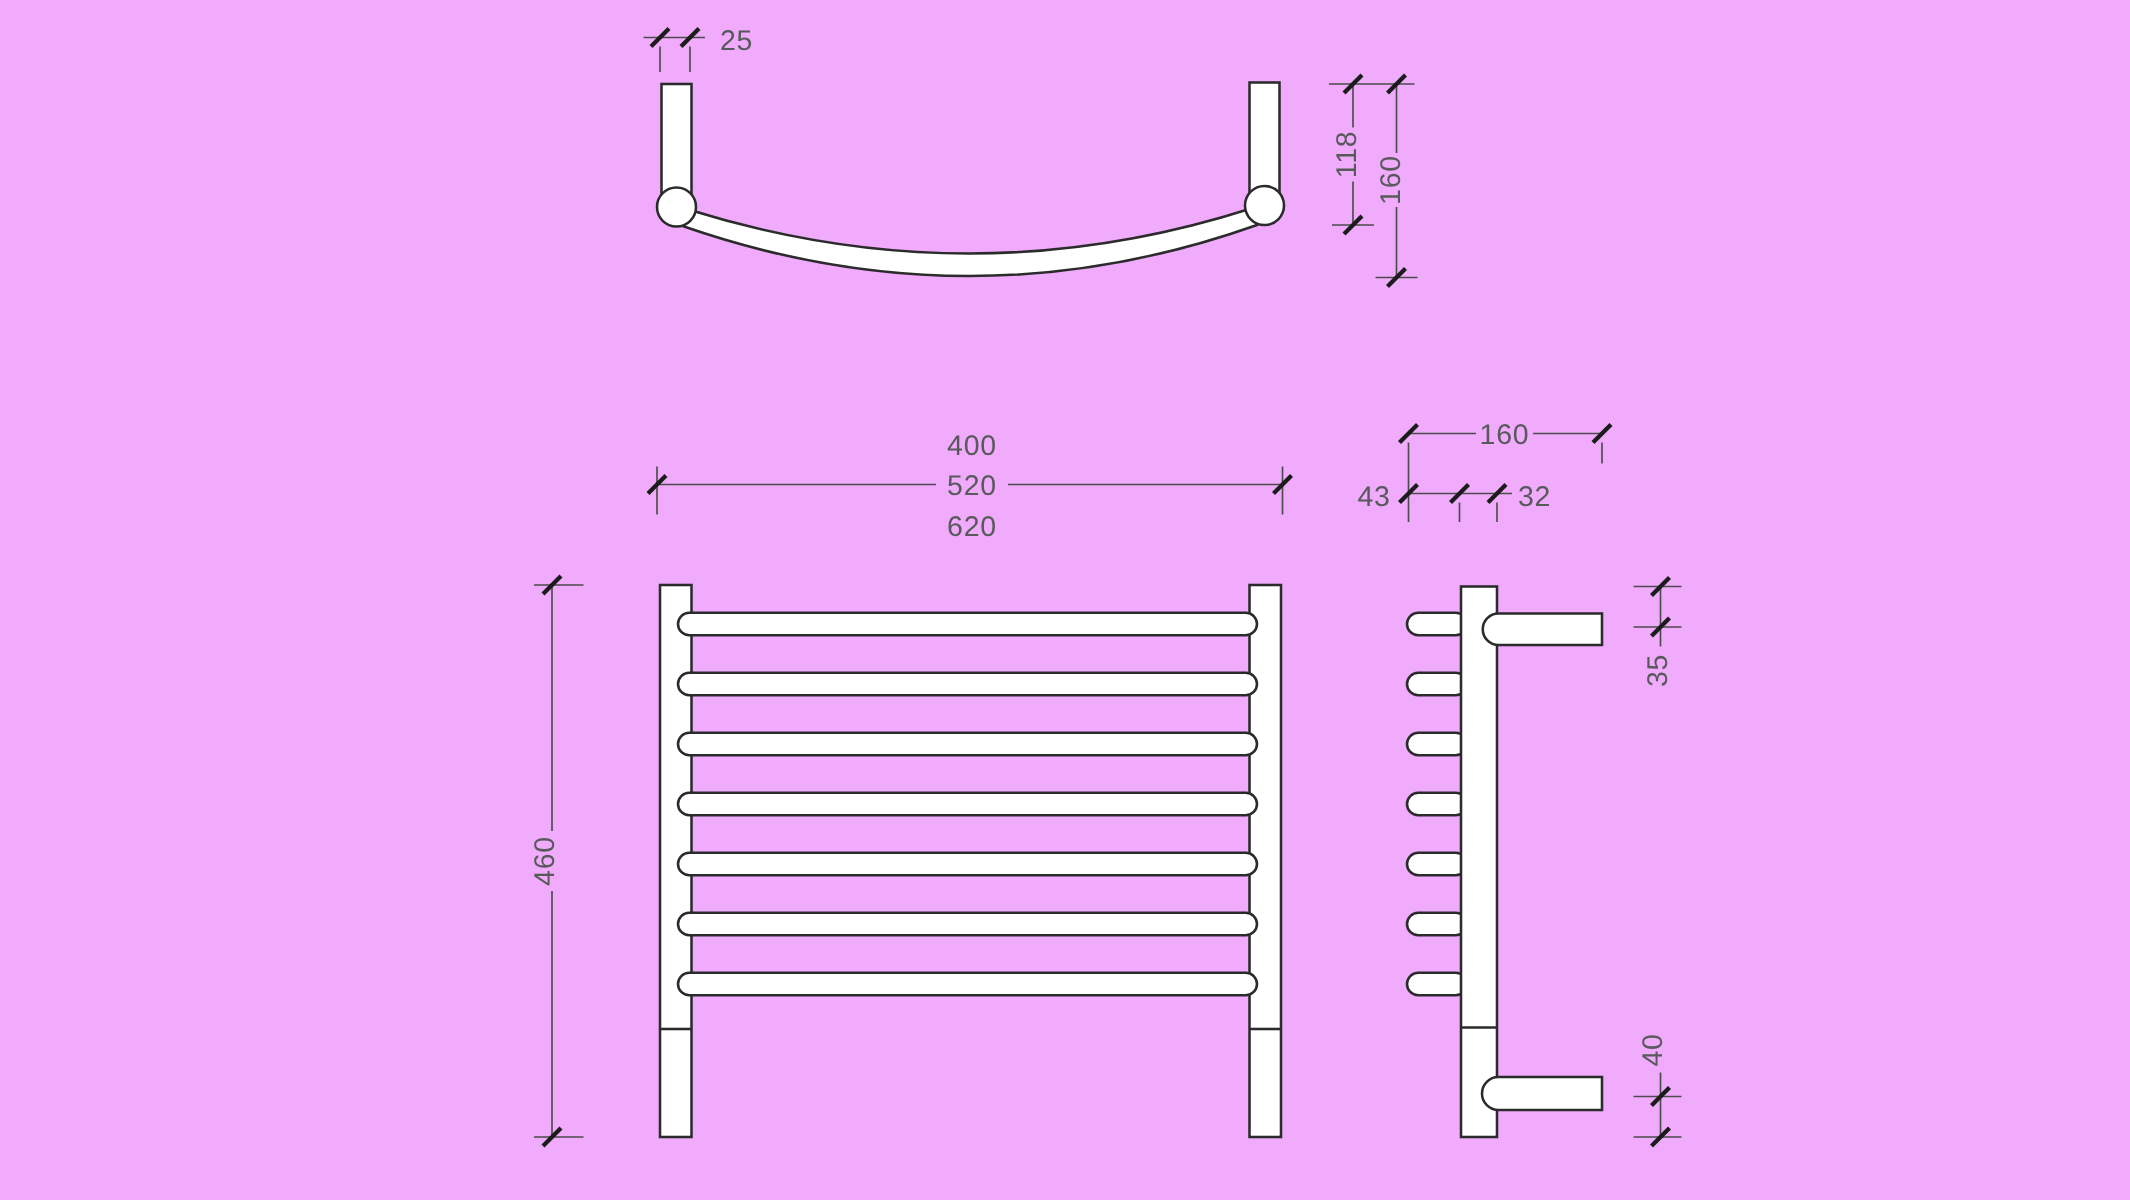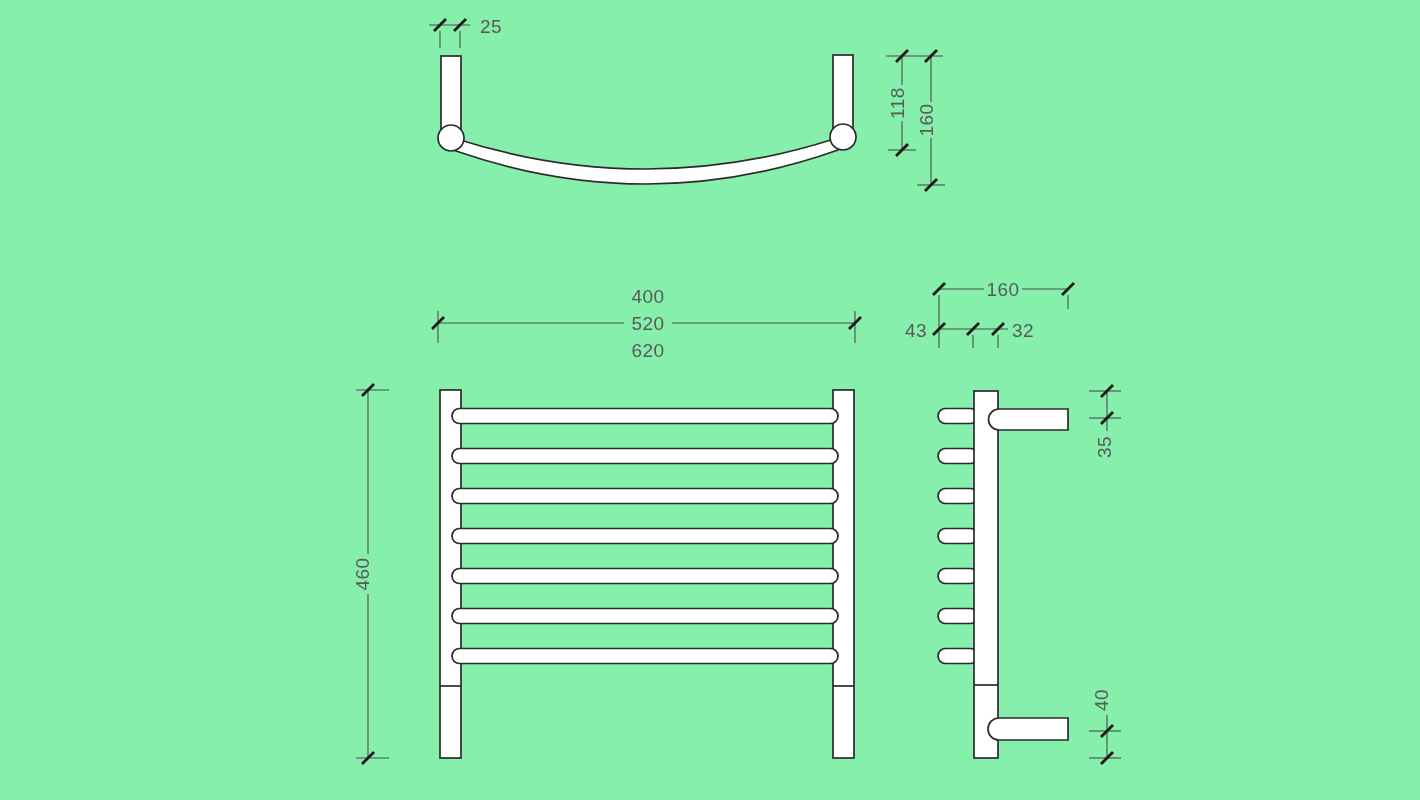--- a/index.html
+++ b/index.html
@@ -6,21 +6,21 @@
     margin: 0;
     padding: 0;
     background: #ffffff;
     width: 1420px;
     height: 800px;
     overflow: hidden;
   }
   .canvas-wrap {
     width: 1420px;
     height: 800px;
-    background: #86efac;
+    background: #f0abfc;
   }
   .obj {
     fill: #ffffff;
     stroke: #2b2b2b;
     stroke-width: 1.7;
   }
   .dim {
     stroke: #4b4b4b;
     stroke-width: 1.1;
     fill: none;

